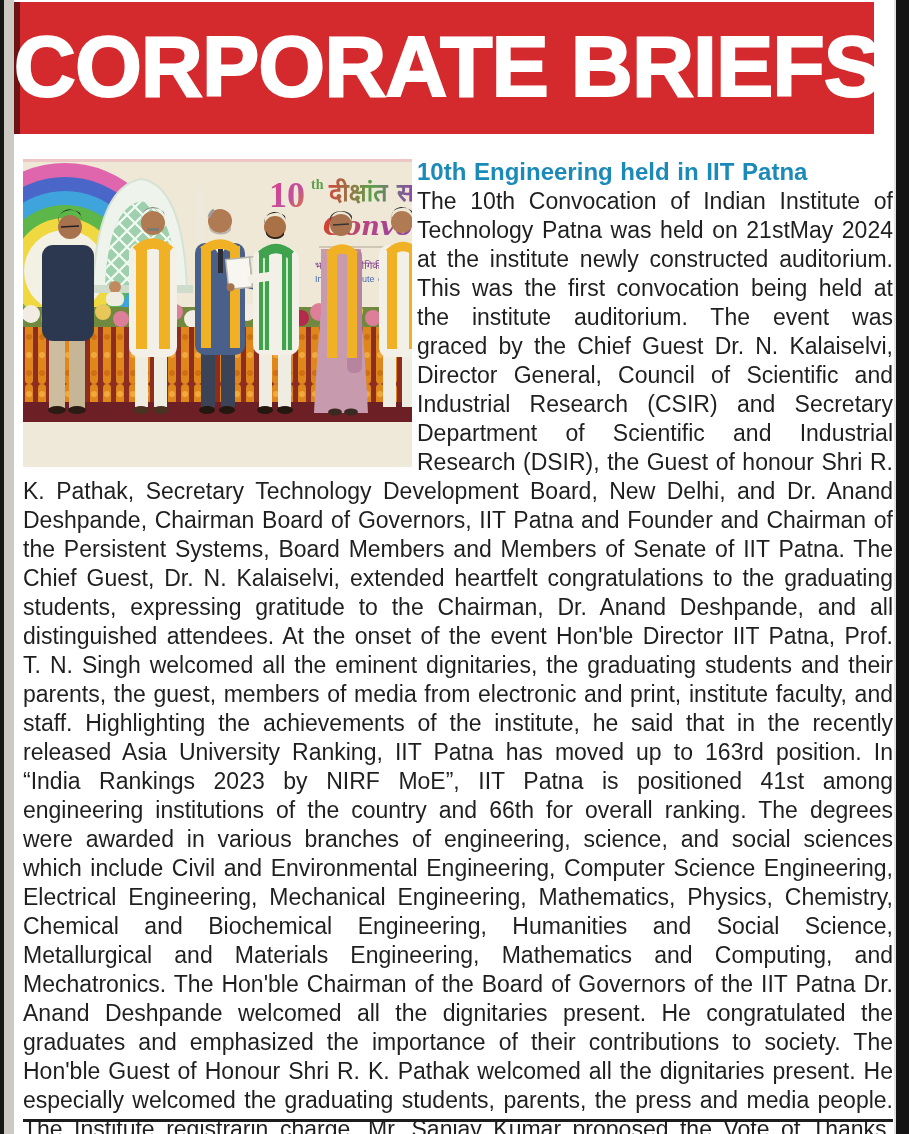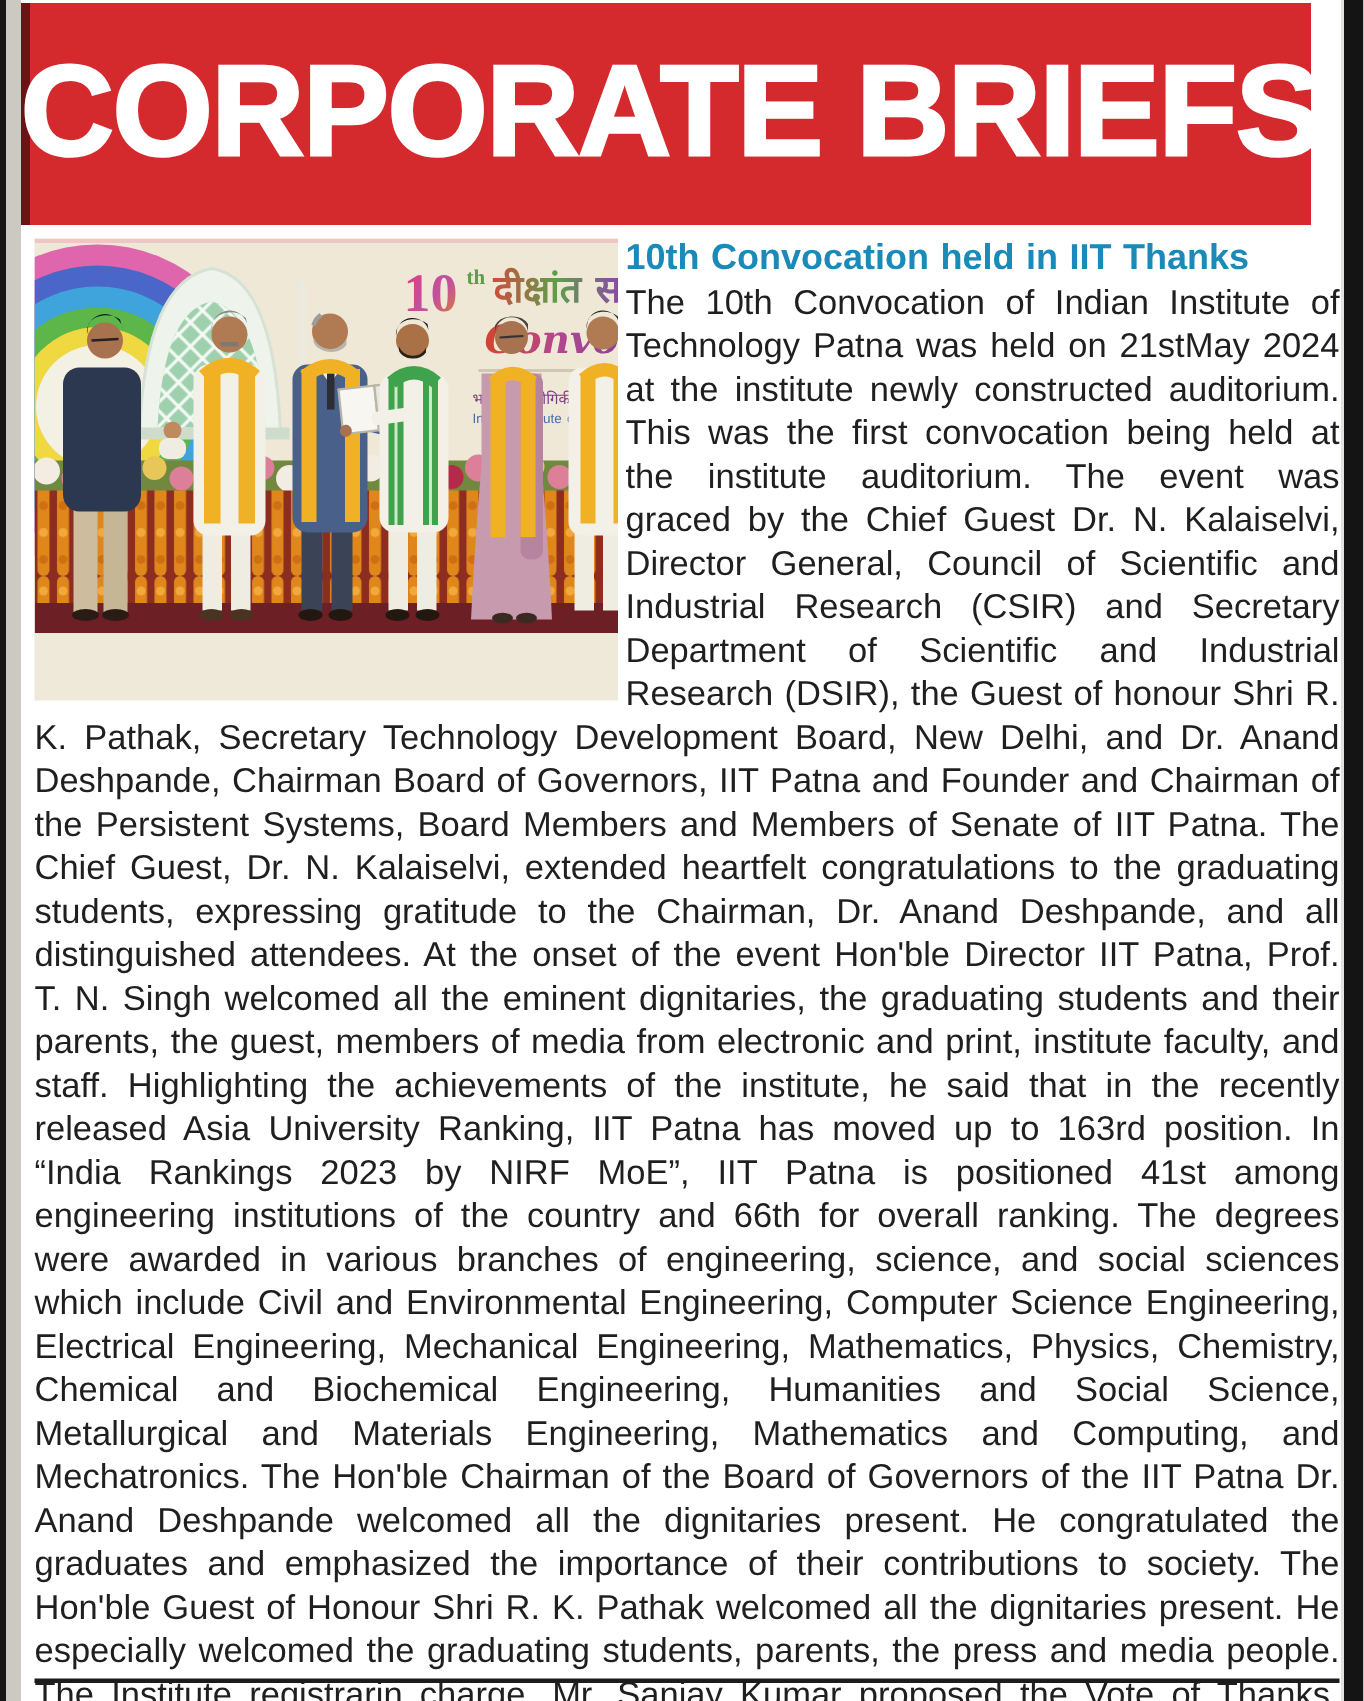--- a/index.html
+++ b/index.html
@@ -6,21 +6,21 @@
   body{
     width:909px;height:1134px;position:relative;background:#ffffff;
     font-family:"Liberation Sans", sans-serif;overflow:hidden;
   }
   .edge-left-black{position:absolute;left:0;top:0;width:4px;height:1134px;background:#161616;}
   .edge-left-gray{position:absolute;left:4px;top:0;width:10px;height:1134px;background:#ccc8c2;}
   .edge-right-black{position:absolute;right:0;top:0;width:13px;height:1134px;background:#141414;}
   .edge-right-line{position:absolute;right:13px;top:0;width:2px;height:1134px;background:#e4e2de;}
 
   .banner{
-    position:absolute;left:14px;top:2px;width:860px;height:148px;
+    position:absolute;left:14px;top:2px;width:860px;height:132px;
     background:#d4292d;border-left:6px solid #6f1214;box-sizing:border-box;
     display:flex;align-items:center;justify-content:center;
   }
   .banner-title{
     color:#ffffff;font-weight:700;font-size:86px;letter-spacing:-1px;
     white-space:nowrap;-webkit-text-stroke:2px #ffffff;line-height:1;
     transform:translateY(-2px);
   }
 
   .content{
@@ -237,17 +237,17 @@
         <rect x="356" y="86" width="44" height="112" rx="9" fill="#f3f0e7"></rect>
         <rect x="364" y="90" width="10" height="100" fill="#f1b124"></rect>
         <rect x="386" y="90" width="10" height="100" fill="#f1b124"></rect>
         <path d="M366,94 q14,-13 28,0" stroke="#f1b124" stroke-width="9" fill="none"></path>
         <circle cx="379" cy="63" r="11" fill="#b07a52"></circle>
         <path d="M368,60 a11,11 0 0 1 22,-2 l-1,-6 a12,9 0 0 0 -20,2 z" fill="#2b2b2b"></path>
       </g>
     </svg>
   </div>
 
-  <div class="article-heading">10th Convocation held in IIT Thanks</div>
+  <div class="article-heading">10th Engineering held in IIT Patna</div>
   <span>The 10th Convocation of Indian Institute of Technology Patna was held on 21stMay 2024 at the institute newly constructed auditorium. This was the first convocation being held at the institute auditorium. The event was graced by the Chief Guest Dr. N. Kalaiselvi, Director General, Council of Scientific and Industrial Research (CSIR) and Secretary Department of Scientific and Industrial Research (DSIR), the Guest of honour Shri R. K. Pathak, Secretary Technology Development Board, New Delhi, and Dr. Anand Deshpande, Chairman Board of Governors, IIT Patna and Founder and Chairman of the Persistent Systems, Board Members and Members of Senate of IIT Patna. The Chief Guest, Dr. N. Kalaiselvi, extended heartfelt congratulations to the graduating students, expressing gratitude to the Chairman, Dr. Anand Deshpande, and all distinguished attendees. At the onset of the event Hon'ble Director IIT Patna, Prof. T. N. Singh welcomed all the eminent dignitaries, the graduating students and their parents, the guest, members of media from electronic and print, institute faculty, and staff. Highlighting the achievements of the institute, he said that in the recently released Asia University Ranking, IIT Patna has moved up to 163rd position. In “India Rankings 2023 by NIRF MoE”, IIT Patna is positioned 41st among engineering institutions of the country and 66th for overall ranking. The degrees were awarded in various branches of engineering, science, and social sciences which include Civil and Environmental Engineering, Computer Science Engineering, Electrical Engineering, Mechanical Engineering, Mathematics, Physics, Chemistry, Chemical and Biochemical Engineering, Humanities and Social Science, Metallurgical and Materials Engineering, Mathematics and Computing, and Mechatronics.  The Hon'ble Chairman of the Board of Governors of the IIT Patna Dr. Anand Deshpande welcomed all the dignitaries present. He congratulated the graduates and emphasized the importance of their contributions to society. The Hon'ble Guest of Honour Shri R. K. Pathak welcomed all the dignitaries present. He especially welcomed the graduating students, parents, the press and media people. The Institute registrarin charge, Mr. Sanjay Kumar proposed the Vote of Thanks, which was followed by the Chairman BOG declaring the 10th Convocation closed. This was followed by National Anthem and the return of Academic Procession.</span>
 </div>
 
 <div class="bottom-rule"></div>
 
 </body></html>

